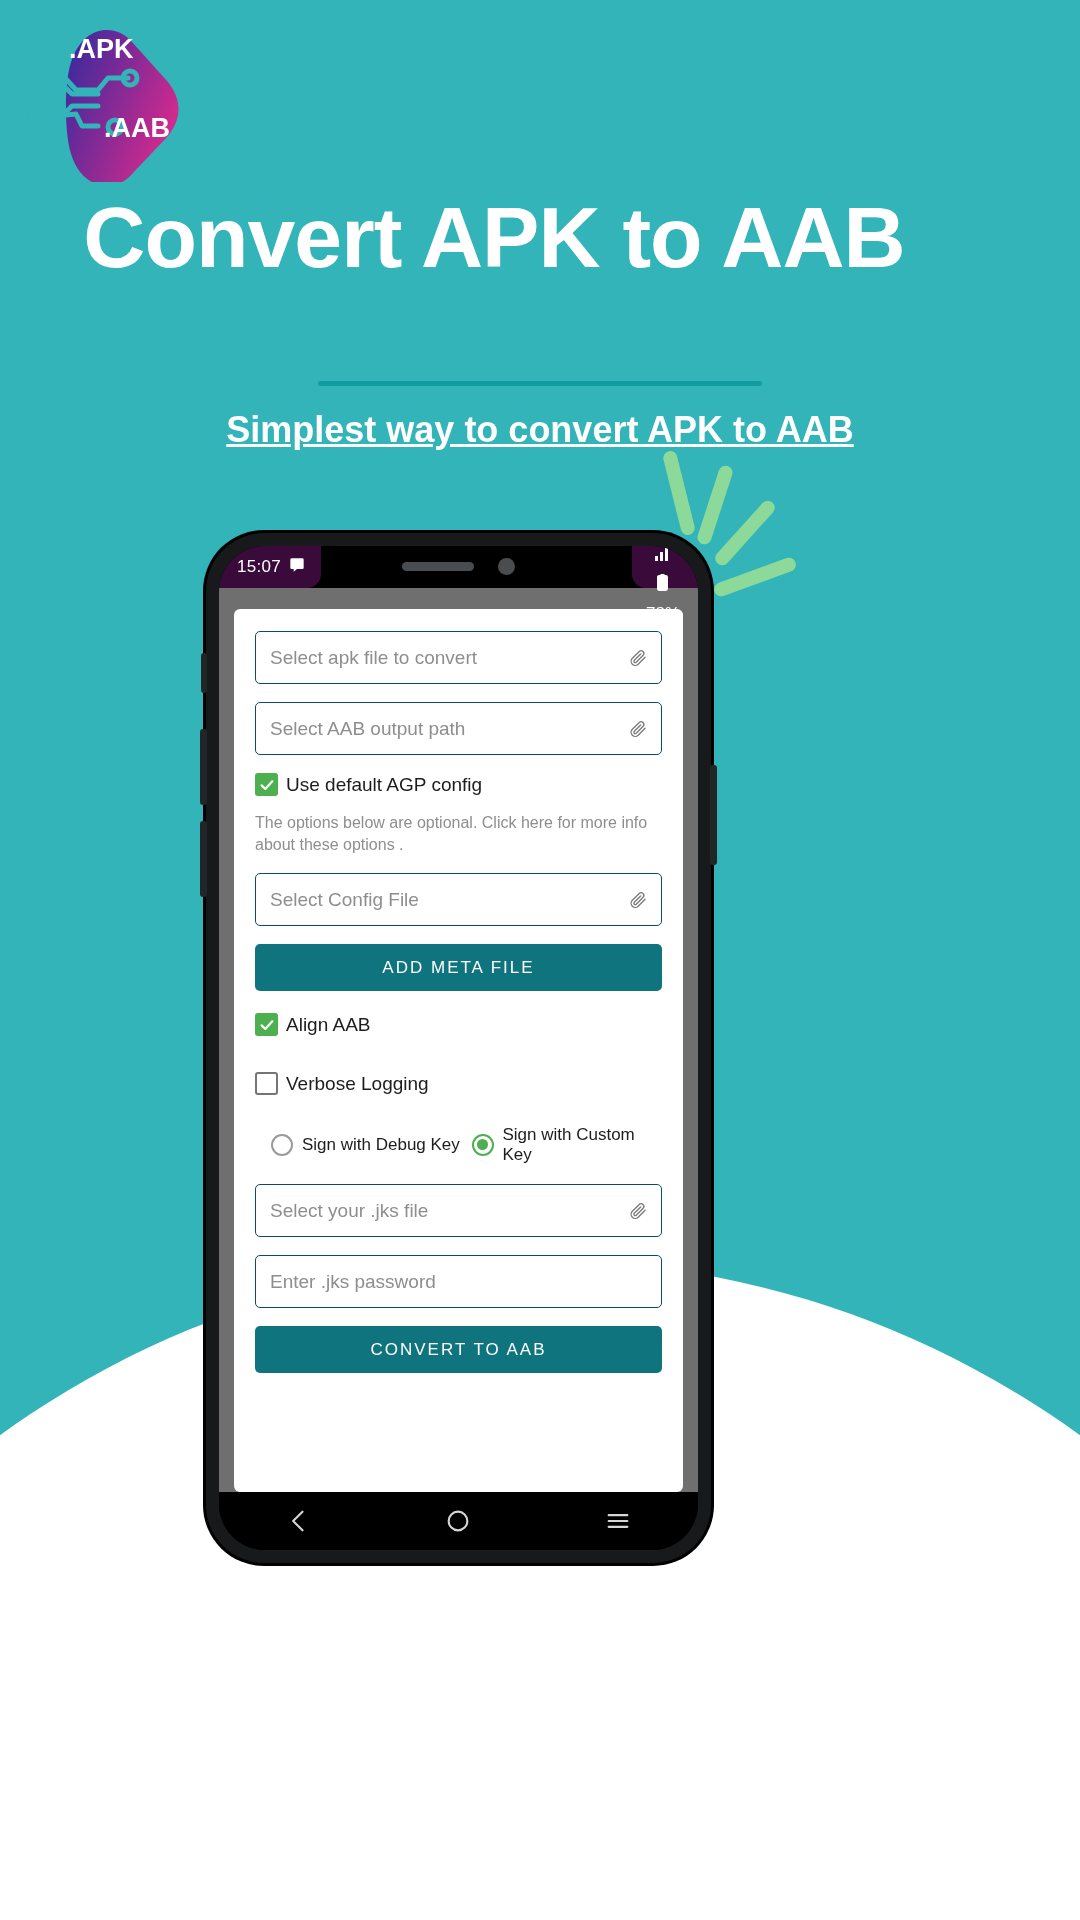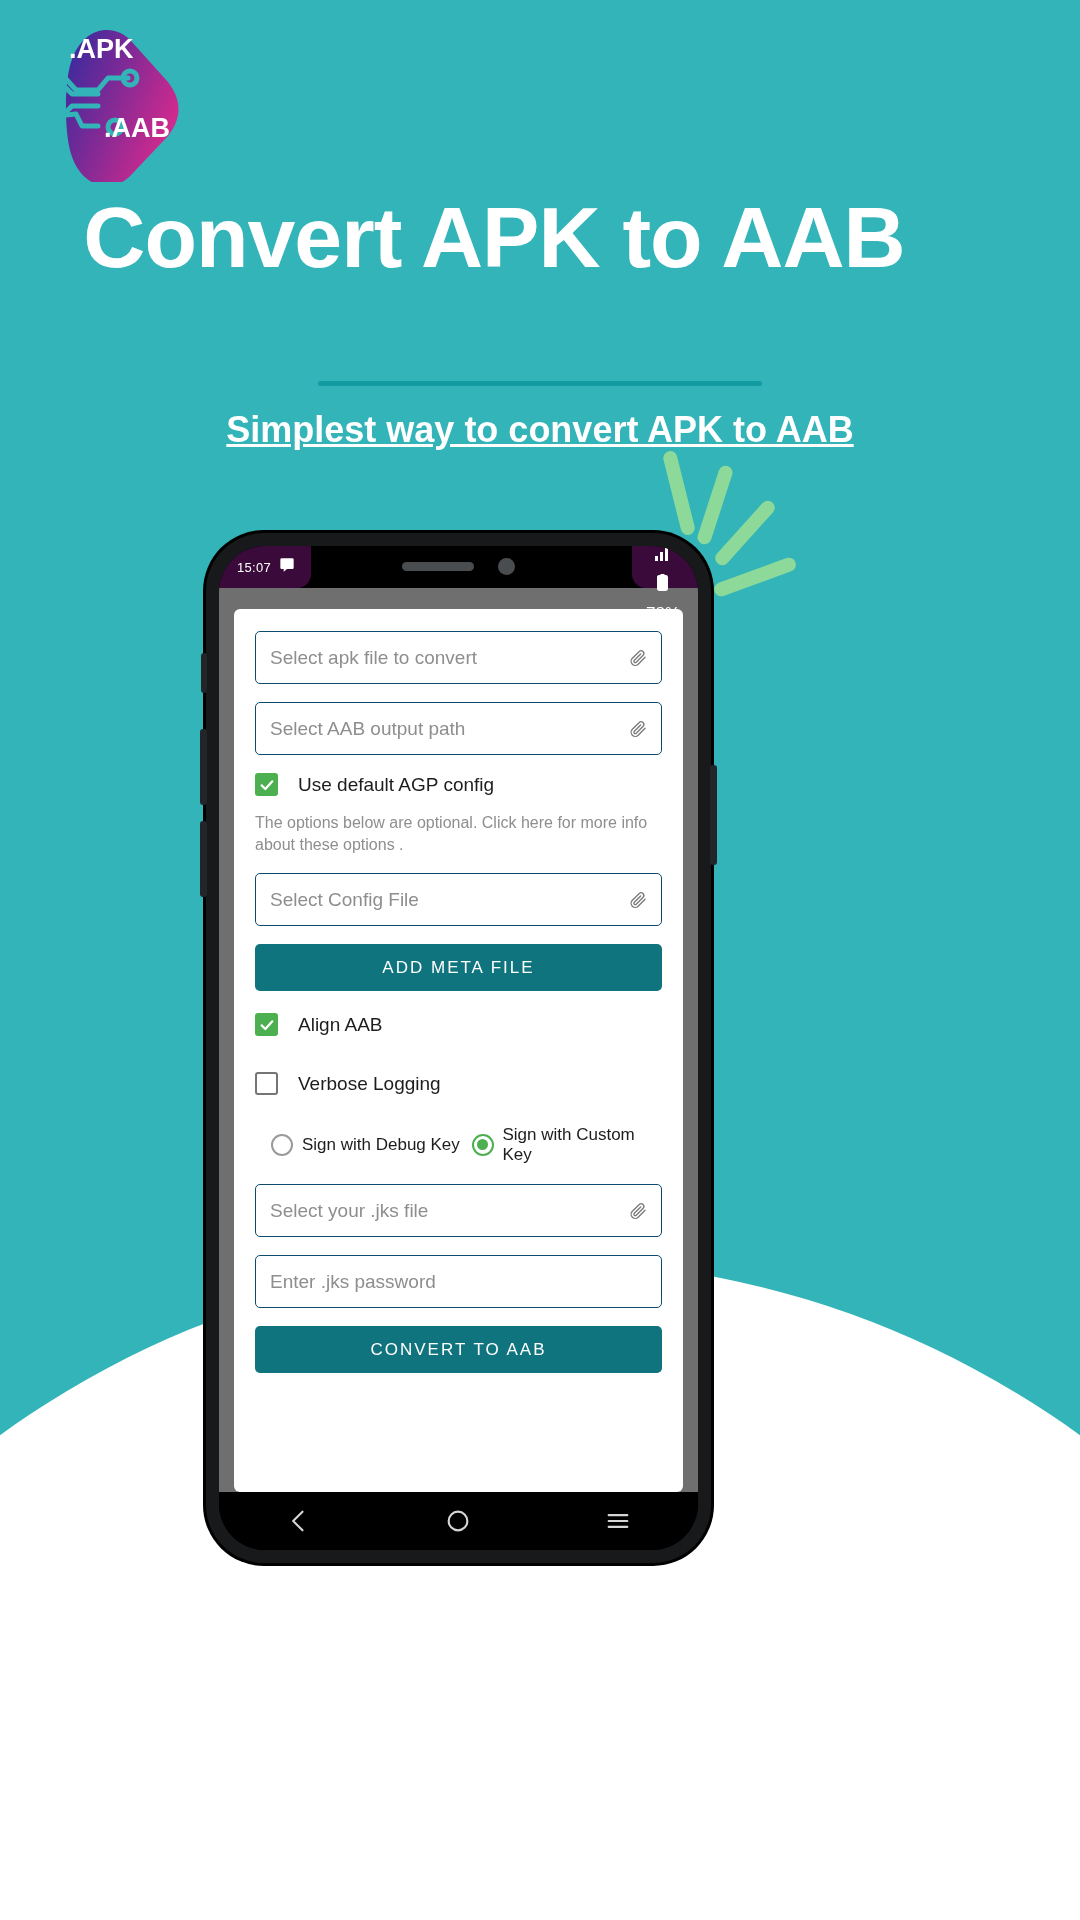--- a/index.html
+++ b/index.html
@@ -108,21 +108,21 @@
     padding: 0 18px;
     color: #ffffff;
     font-size: 17px;
     z-index: 4;
   }
   .sb-left, .sb-right { display: flex; align-items: center; gap: 8px; }
   .sb-left  { background: #3a0b3a; height: 42px; padding-right: 16px;
               border-bottom-right-radius: 14px; margin-left: -18px; padding-left: 18px; }
   .sb-right { background: #3a0b3a; height: 42px; padding-left: 14px;
               border-bottom-left-radius: 14px; margin-right: -18px; padding-right: 18px; flex-direction: column; }
-  .sb-time { font-size: 13px; letter-spacing: .3px; text-align: right; }
+  .sb-time { font-size: 17px; letter-spacing: .3px; text-align: right; }
   .sb-batt-txt { font-size: 17px; }
 
   .notch {
     position: absolute;
     left: 50%; transform: translateX(-50%);
     top: 0; width: 228px; height: 40px;
     background: #000;
     border-bottom-left-radius: 22px;
     border-bottom-right-radius: 22px;
     z-index: 6;
@@ -158,21 +158,21 @@
   }
   .field .ph {
     flex: 1;
     color: #8e8e8e;
     font-size: 19px;
   }
   .clip { width: 18px; height: 22px; color:#7a7a7a; flex: none; }
   .clip svg { width: 100%; height: 100%; display:block; }
 
   .check-row {
-    display: flex; align-items: center; gap: 20px;
+    display: flex; align-items: center; gap: 8px;
     margin-bottom: 16px;
   }
   .cb {
     width: 23px; height: 23px;
     border-radius: 3px;
     flex: none;
     display: flex; align-items: center; justify-content: center;
   }
   .cb.on  { background: #4caf50; }
   .cb.off { background: #fff; border: 2px solid #757575; }

